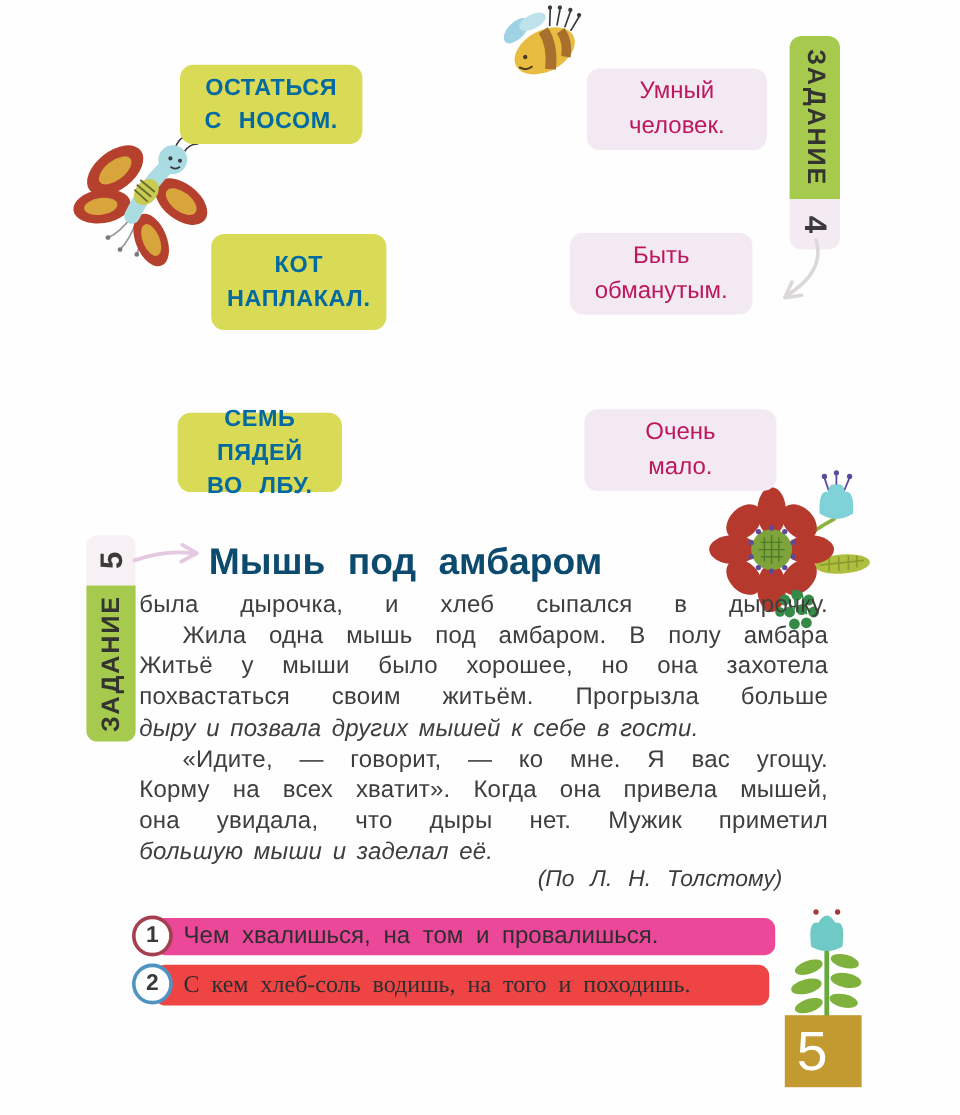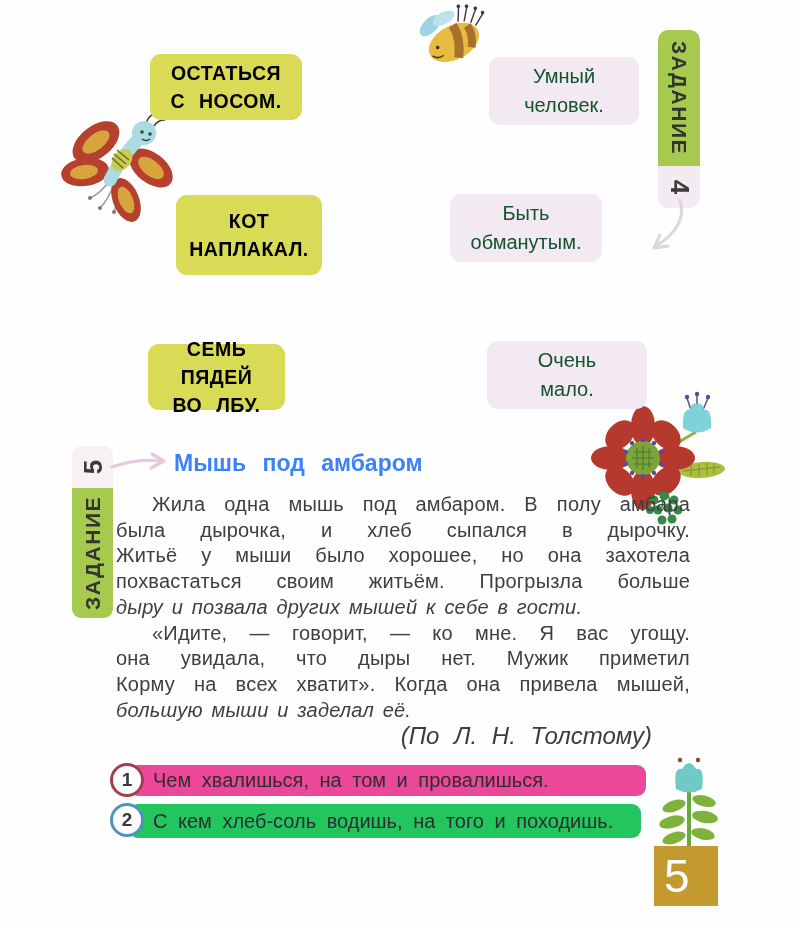--- a/index.html
+++ b/index.html
@@ -2,59 +2,59 @@
 <html><head>
 <meta charset="utf-8">
 <style>
   html,body{margin:0;padding:0;background:#ffffff;}
   #page{position:relative;width:800px;height:929px;background:#fefefe;overflow:hidden;
         font-family:"Liberation Sans", sans-serif;color:#3e3d3f;}
 
   
   .card{position:absolute;border-radius:11px;display:flex;align-items:center;justify-content:center;
         text-align:center;white-space:pre-line;}
-  .card.idiom{background:#d9da55;color:#000000;font-weight:700;font-size:19.5px;line-height:28px;
+  .card.idiom{background:#d9da55;color:#0369a1;font-weight:700;font-size:19.5px;line-height:28px;
         letter-spacing:.5px;word-spacing:8px;}
-  .card.meaning{background:#f2e9f2;color:#14532d;font-weight:400;font-size:20px;line-height:29px;
+  .card.meaning{background:#f2e9f2;color:#be185d;font-weight:400;font-size:20px;line-height:29px;
         word-spacing:4px;}
   #idiom-0{left:150px;top:54px;width:152px;height:66px;}
   #idiom-1{left:176px;top:195px;width:146px;height:80px;}
   #idiom-2{left:148px;top:344px;width:137px;height:66px;}
   #meaning-0{left:489px;top:57px;width:150px;height:68px;}
-  #meaning-1{left:450px;top:194px;width:152px;height:68px;}
+  #meaning-1{left:475px;top:194px;width:152px;height:68px;}
   #meaning-2{left:487px;top:341px;width:160px;height:68px;}
 
   
   .tab-box{position:absolute;}
   .vtext{position:absolute;left:50%;top:50%;white-space:nowrap;font-weight:700;}
   .cw{transform:translate(-50%,-50%) rotate(90deg);}
   .ccw{transform:translate(-50%,-50%) rotate(-90deg);}
   #tab4-green{left:658px;top:30px;width:42px;height:136px;background:#a6ca4d;border-radius:10px 10px 0 0;}
   #tab4-num{left:658px;top:166px;width:42px;height:42px;background:#f3ebf1;border-radius:0 0 10px 10px;}
   #tab5-num{left:72px;top:446px;width:41px;height:42px;background:#f7f1f5;border-radius:9px 9px 0 0;}
   #tab5-green{left:72px;top:488px;width:41px;height:130px;background:#a6ca4d;border-radius:0 0 9px 9px;}
   .tab-label{font-size:21px;letter-spacing:1.5px;color:#333330;}
   .tab-number{font-size:26px;color:#3a3a3a;}
 
   
-  #story-title{position:absolute;left:174px;top:450px;font-size:23px;font-weight:700;color:#3b82f6;
+  #story-title{position:absolute;left:174px;top:450px;font-size:31px;font-weight:700;color:#0c4a6e;
         word-spacing:10px;}
   #story{position:absolute;left:116px;top:492px;width:574px;font-size:20px;color:#3f3e3e;
         word-spacing:3px;letter-spacing:.2px;}
   .story-line{line-height:25.7px;text-align:justify;text-align-last:justify;}
   .story-line.first{text-indent:36px;}
   .story-line.last{text-align-last:auto;font-style:italic;}
   #attribution{position:absolute;left:116px;top:722px;width:574px;box-sizing:border-box;
-        padding-right:38px;text-align:right;font-style:italic;font-size:24px;word-spacing:8px;color:#3c3b3d;}
+        padding-right:38px;text-align:right;font-style:italic;font-size:19px;word-spacing:8px;color:#3c3b3d;}
 
   
   .option-bar{position:absolute;border-radius:9px;display:flex;align-items:center;
         font-size:20px;color:#2e2d2f;word-spacing:5px;padding-left:24px;box-sizing:border-box;}
   #bar-1{left:129px;top:765px;width:517px;height:31px;background:#ec4899;}
-  #bar-2{left:129px;top:804px;width:512px;height:34px;background:#22c55e;}
+  #bar-2{left:129px;top:804px;width:512px;height:34px;background:#ef4444;font-family:Liberation Serif, serif;}
   .option-circle{position:absolute;width:28px;height:28px;border-radius:50%;background:#fff;
         display:flex;align-items:center;justify-content:center;font-size:19px;font-weight:700;
         color:#3a3a3a;z-index:3;}
   #circle-1{left:110px;top:763px;border:3px solid #a43f4e;}
   #circle-2{left:110px;top:803px;border:3px solid #4f93c3;}
 
   
   #pot{position:absolute;left:654px;top:846px;width:64px;height:60px;background:#c39a30;z-index:2;
        display:flex;align-items:center;}
   #pot span{color:#ffffff;font-size:46px;padding-left:10px;line-height:58px;}
@@ -223,28 +223,28 @@
     <span class="vtext ccw tab-label">ЗАДАНИЕ</span>
   </div>
   <svg class="deco" style="left:110px;top:452px;" width="64" height="22" viewBox="0 0 64 22">
     <path d="M2 15 Q28 6 50 9" stroke="#e4c9e0" stroke-width="3.2" fill="none" stroke-linecap="round"></path>
     <path d="M42 2 L54 9 L41 16" stroke="#e4c9e0" stroke-width="3.2" fill="none" stroke-linecap="round" stroke-linejoin="round"></path>
   </svg>
 
   <div id="story-title">Мышь под амбаром</div>
 
   <div id="story">
+    <div class="story-line">была дырочка, и хлеб сыпался в дырочку.</div>
     <div class="story-line first">Жила одна мышь под амбаром. В полу амбара</div>
-    <div class="story-line">была дырочка, и хлеб сыпался в дырочку.</div>
     <div class="story-line">Житьё у мыши было хорошее, но она захотела</div>
     <div class="story-line">похвастаться своим житьём. Прогрызла больше</div>
     <div class="story-line last">дыру и позвала других мышей к себе в гости.</div>
     <div class="story-line first">«Идите, — говорит, — ко мне. Я вас угощу.</div>
+    <div class="story-line">Корму на всех хватит». Когда она привела мышей,</div>
     <div class="story-line">она увидала, что дыры нет. Мужик приметил</div>
-    <div class="story-line">Корму на всех хватит». Когда она привела мышей,</div>
     <div class="story-line last">большую мыши и заделал её.</div>
   </div>
 
   <div id="attribution">(По Л. Н. Толстому)</div>
 
   <div class="option-circle" id="circle-1">1</div>
   <div class="option-bar" id="bar-1">Чем хвалишься, на том и провалишься.</div>
 
   <div class="option-circle" id="circle-2">2</div>
   <div class="option-bar" id="bar-2">С кем хлеб-соль водишь, на того и походишь.</div>

